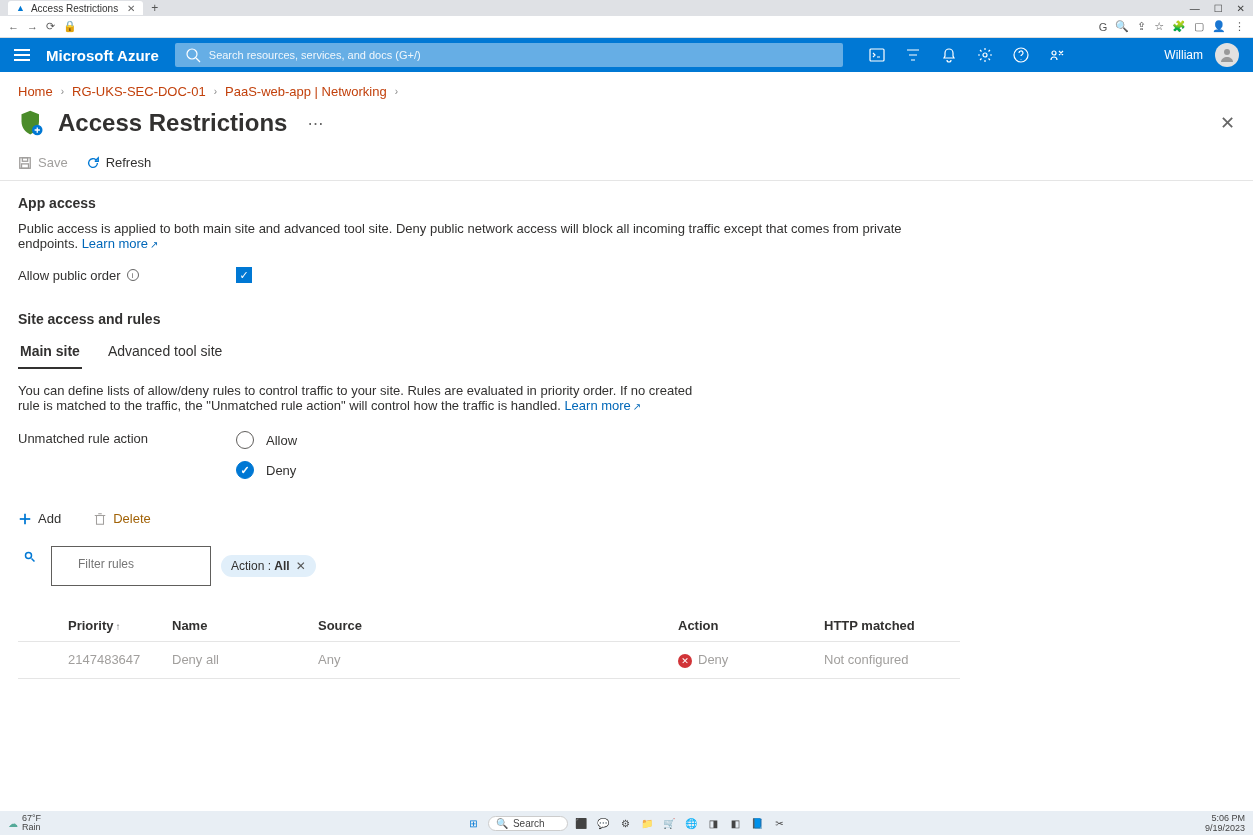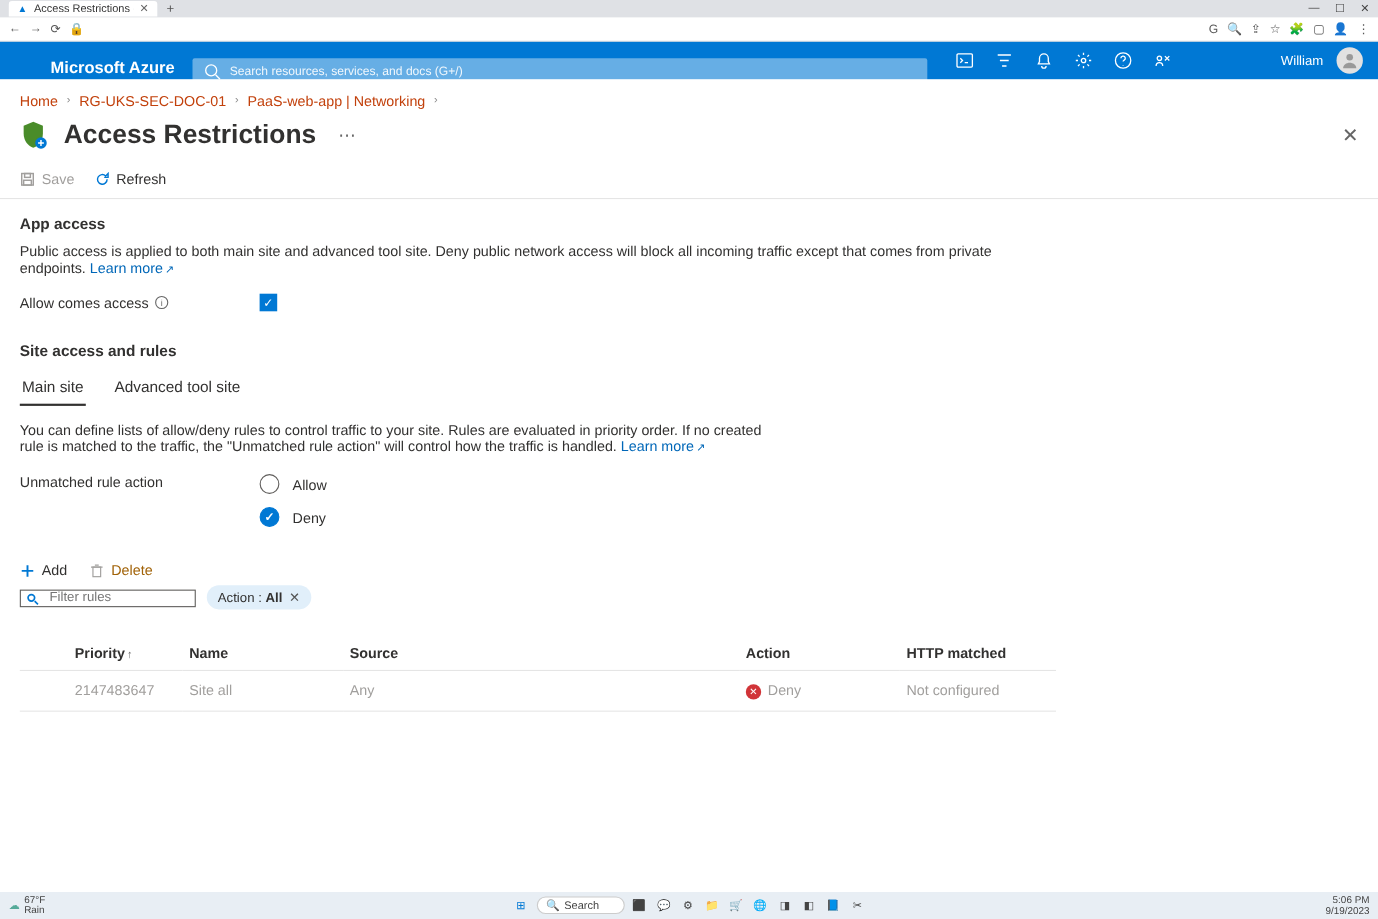--- a/index.html
+++ b/index.html
@@ -10,21 +10,21 @@
 .tab { background: #fff; height: 14px; padding: 1px 8px; display: flex; align-items: center; gap: 6px; border-radius: 3px 3px 0 0; }
 .tab-title { font-size: 10px; color: #333; max-width: 90px; overflow: hidden; white-space: nowrap; }
 .tab-close { font-size: 10px; color: #666; cursor: pointer; }
 .new-tab { margin-left: 8px; font-size: 12px; color: #555; cursor: pointer; }
 .win-controls { margin-left: auto; display: flex; gap: 14px; font-size: 10px; color: #444; }
 .address-row { background: #fff; height: 22px; display: flex; align-items: center; padding: 0 8px; gap: 10px; font-size: 11px; color: #555; border-bottom: 1px solid #ddd; }
 .addr-icons { display: flex; gap: 8px; }
 .addr-right { margin-left: auto; display: flex; gap: 8px; align-items: center; }
 
 
-.az-header { background: #0078d4; height: 34px; display: flex; color: #fff; padding: 15px 14px; gap: 16px; }
+.az-header { background: #0078d4; height: 34px; display: flex; align-items: center; color: #fff; padding: 15px 14px; gap: 16px; }
 .hamburger { display: inline-flex; flex-direction: column; gap: 3px; cursor: pointer; }
 .hamburger span { width: 16px; height: 2px; background: #fff; }
 .brand { font-size: 15px; font-weight: 600; }
 .search-box { flex: 0 0 668px; height: 24px; background: rgba(255,255,255,0.4); border-radius: 2px; display: flex; align-items: center; padding: 0 10px; gap: 8px; }
 .search-box input { flex: 1; background: transparent; border: none; outline: none; font-size: 11px; color: #fef9c3; }
 .search-box input::placeholder { color: rgba(255,255,255,0.9); }
 .header-icons { display: flex; gap: 20px; align-items: center; margin-left: 10px; }
 .header-right { margin-left: auto; display: flex; align-items: center; gap: 12px; }
 .user-name { font-size: 12px; }
 .avatar { width: 24px; height: 24px; border-radius: 50%; background: #e1e1e1; display: flex; align-items: center; justify-content: center; color: #888; }
@@ -56,41 +56,41 @@
 .ext-icon { font-size: 10px; margin-left: 2px; }
 
 .field-row { display: flex; align-items: center; margin-bottom: 28px; }
 .field-label { width: 218px; font-size: 13px; display: flex; align-items: center; gap: 6px; }
 .info-icon { width: 12px; height: 12px; border: 1px solid #666; border-radius: 50%; display: inline-flex; align-items: center; justify-content: center; font-size: 8px; color: #666; }
 .checkbox { width: 16px; height: 16px; background: #0078d4; display: flex; align-items: center; justify-content: center; color: #fff; font-size: 11px; cursor: pointer; }
 
 
 .tabs { display: flex; gap: 24px; border-bottom: none; margin-bottom: 14px; }
 .tab-item { padding: 6px 2px 10px; font-size: 14px; cursor: pointer; position: relative; }
-.tab-item.active { font-weight: 400; }
+.tab-item.active { font-weight: 700; }
 .tab-item.active::after { content: ''; position: absolute; left: 0; right: 0; bottom: 0; height: 2px; background: #323130; }
 
 .rule-desc { font-size: 13px; max-width: 680px; margin-bottom: 18px; }
 
 
 .radio-group { display: flex; flex-direction: column; gap: 12px; }
 .radio-row { display: flex; align-items: center; gap: 12px; font-size: 13px; }
 .radio { width: 18px; height: 18px; border: 1px solid #605e5c; border-radius: 50%; display: flex; align-items: center; justify-content: center; cursor: pointer; }
 .radio.checked { border-color: #0078d4; background: #0078d4; }
 .radio.checked::after { content: '✓'; color: #fff; font-size: 11px; font-weight: bold; }
 
 
-.rule-actions { display: flex; gap: 20px; align-items: center; margin-top: 32px; margin-bottom: 6px; font-size: 13px; }
+.rule-actions { display: flex; gap: 32px; align-items: center; margin-top: 32px; margin-bottom: 20px; font-size: 13px; }
 .rule-btn { display: flex; align-items: center; gap: 6px; cursor: pointer; }
 .rule-btn.disabled { color: #a16207; cursor: default; }
 .plus-icon { width: 14px; height: 14px; stroke: #0078d4; stroke-width: 2; fill: none; }
 
 .filter-row { display: flex; align-items: center; gap: 10px; margin-bottom: 24px; }
 .filter-input { position: relative; }
-.filter-input input { width: 160px; height: 16px; border: 1px solid #605e5c; padding: 0 6px 4px 26px; font-size: 12px; outline: none; }
+.filter-input input { width: 160px; height: 40px; border: 1px solid #605e5c; padding: 0 6px 4px 26px; font-size: 12px; outline: none; margin-left: 33px; }
 .filter-input .sicon { position: absolute; left: 6px; top: 5px; width: 12px; height: 12px; stroke: #0078d4; fill: none; stroke-width: 2; }
 .pill { background: #e1effa; border-radius: 12px; padding: 4px 10px; font-size: 12px; display: flex; align-items: center; gap: 6px; }
 .pill b { font-weight: 600; }
 .pill-x { font-size: 12px; cursor: pointer; color: #555; }
 
 
 .rules-table { width: 942px; border-collapse: collapse; font-size: 13px; }
 .rules-table th { text-align: left; font-weight: 600; padding: 8px 6px; }
 .rules-table th:first-child, .rules-table td:first-child { padding-left: 50px; }
 .rules-table td { padding: 10px 6px; border-top: 1px solid #e5e5e5; }
@@ -234,21 +234,21 @@
 <div class="content">
 
   <div class="section-title">App access</div>
   <p class="section-desc">
     <span>Public access is applied to both main site and advanced tool site. Deny public network access will block all incoming traffic except that comes from private endpoints.</span>
     <a href="#" class="link"><span>Learn more</span><span class="ext-icon">↗</span></a>
   </p>
 
   <div class="field-row">
     <div class="field-label">
-      <span>Allow comes access</span>
+      <span>Allow public order</span>
       <span class="info-icon">i</span>
     </div>
     <div class="checkbox">✓</div>
   </div>
 
   <div class="section-title">Site access and rules</div>
 
   <div class="tabs">
     <div class="tab-item active">Main site</div>
     <div class="tab-item">Advanced tool site</div>
@@ -311,21 +311,21 @@
         <th style="width:148px"><span>Priority</span><span class="sort-arrow">↑</span></th>
         <th style="width:146px">Name</th>
         <th style="width:360px">Source</th>
         <th style="width:146px">Action</th>
         <th>HTTP matched</th>
       </tr>
     </thead>
     <tbody id="rules-body">
         <tr class="muted">
           <td>2147483647</td>
-          <td>Site all</td>
+          <td>Deny all</td>
           <td>Any</td>
           <td><span class="status-ic status-deny">✕</span>Deny</td>
           <td>Not configured</td>
         </tr>
       </tbody>
   </table>
 
 </div>
 
 <div class="taskbar">

